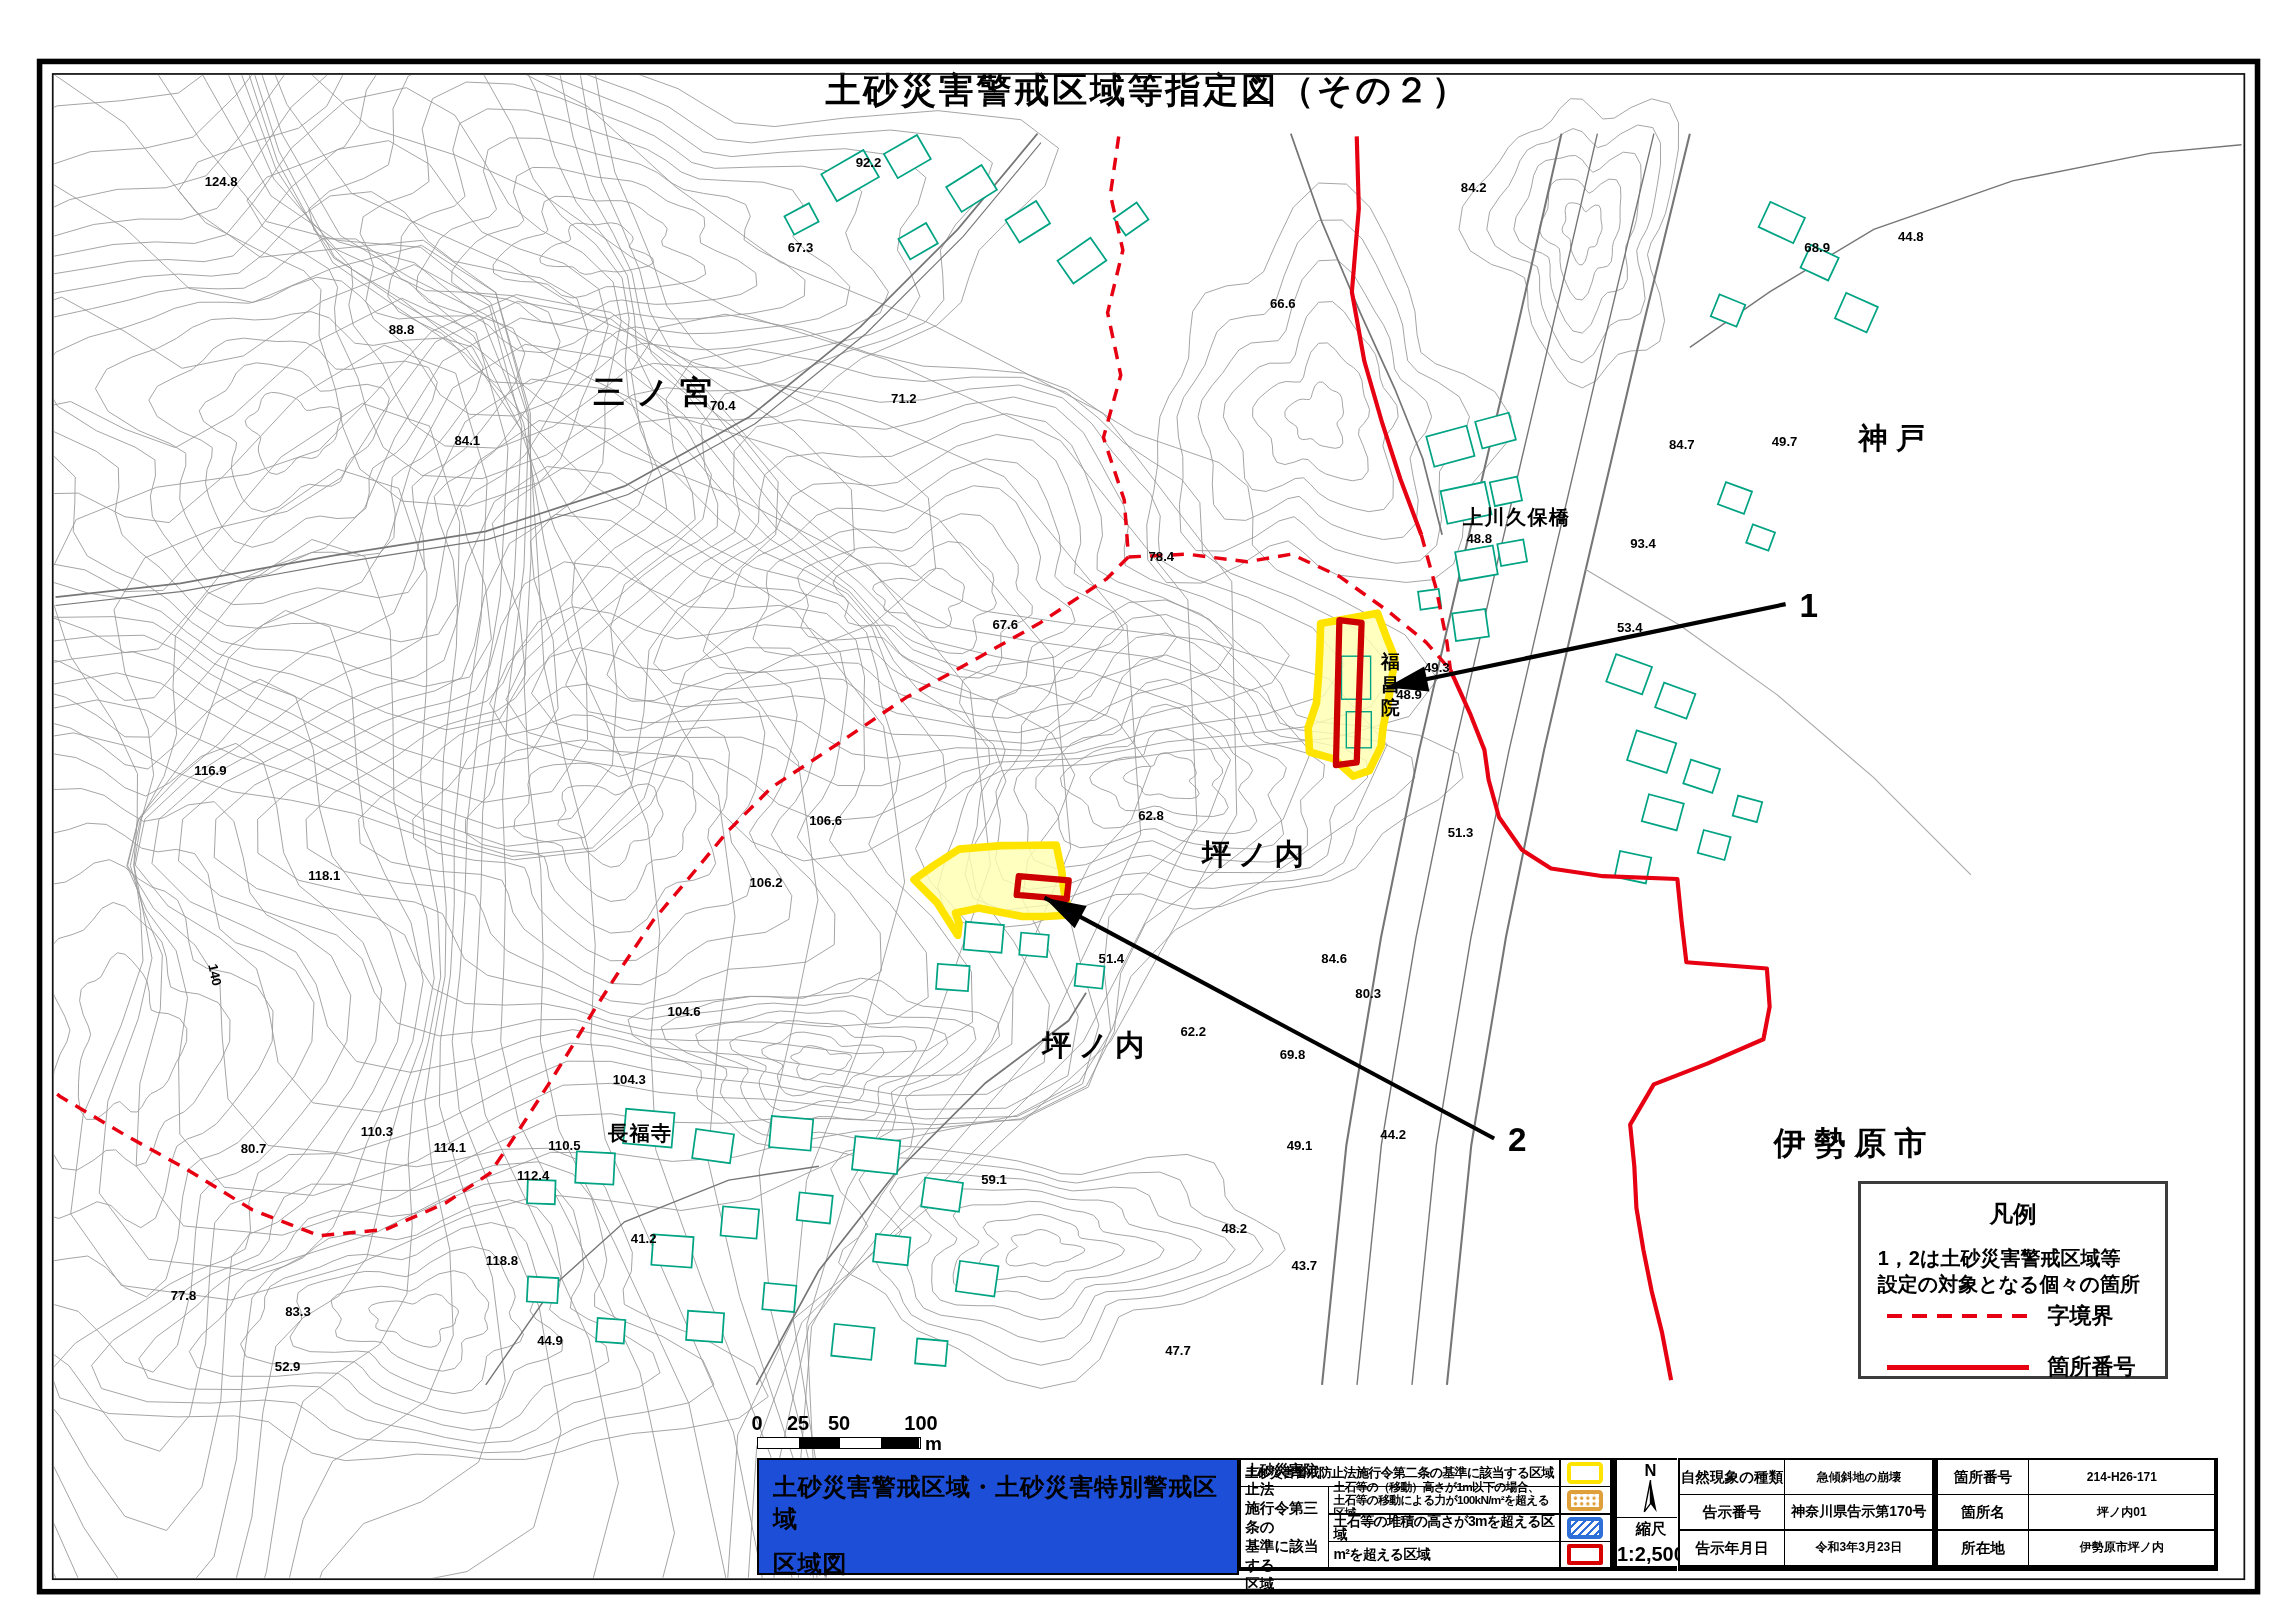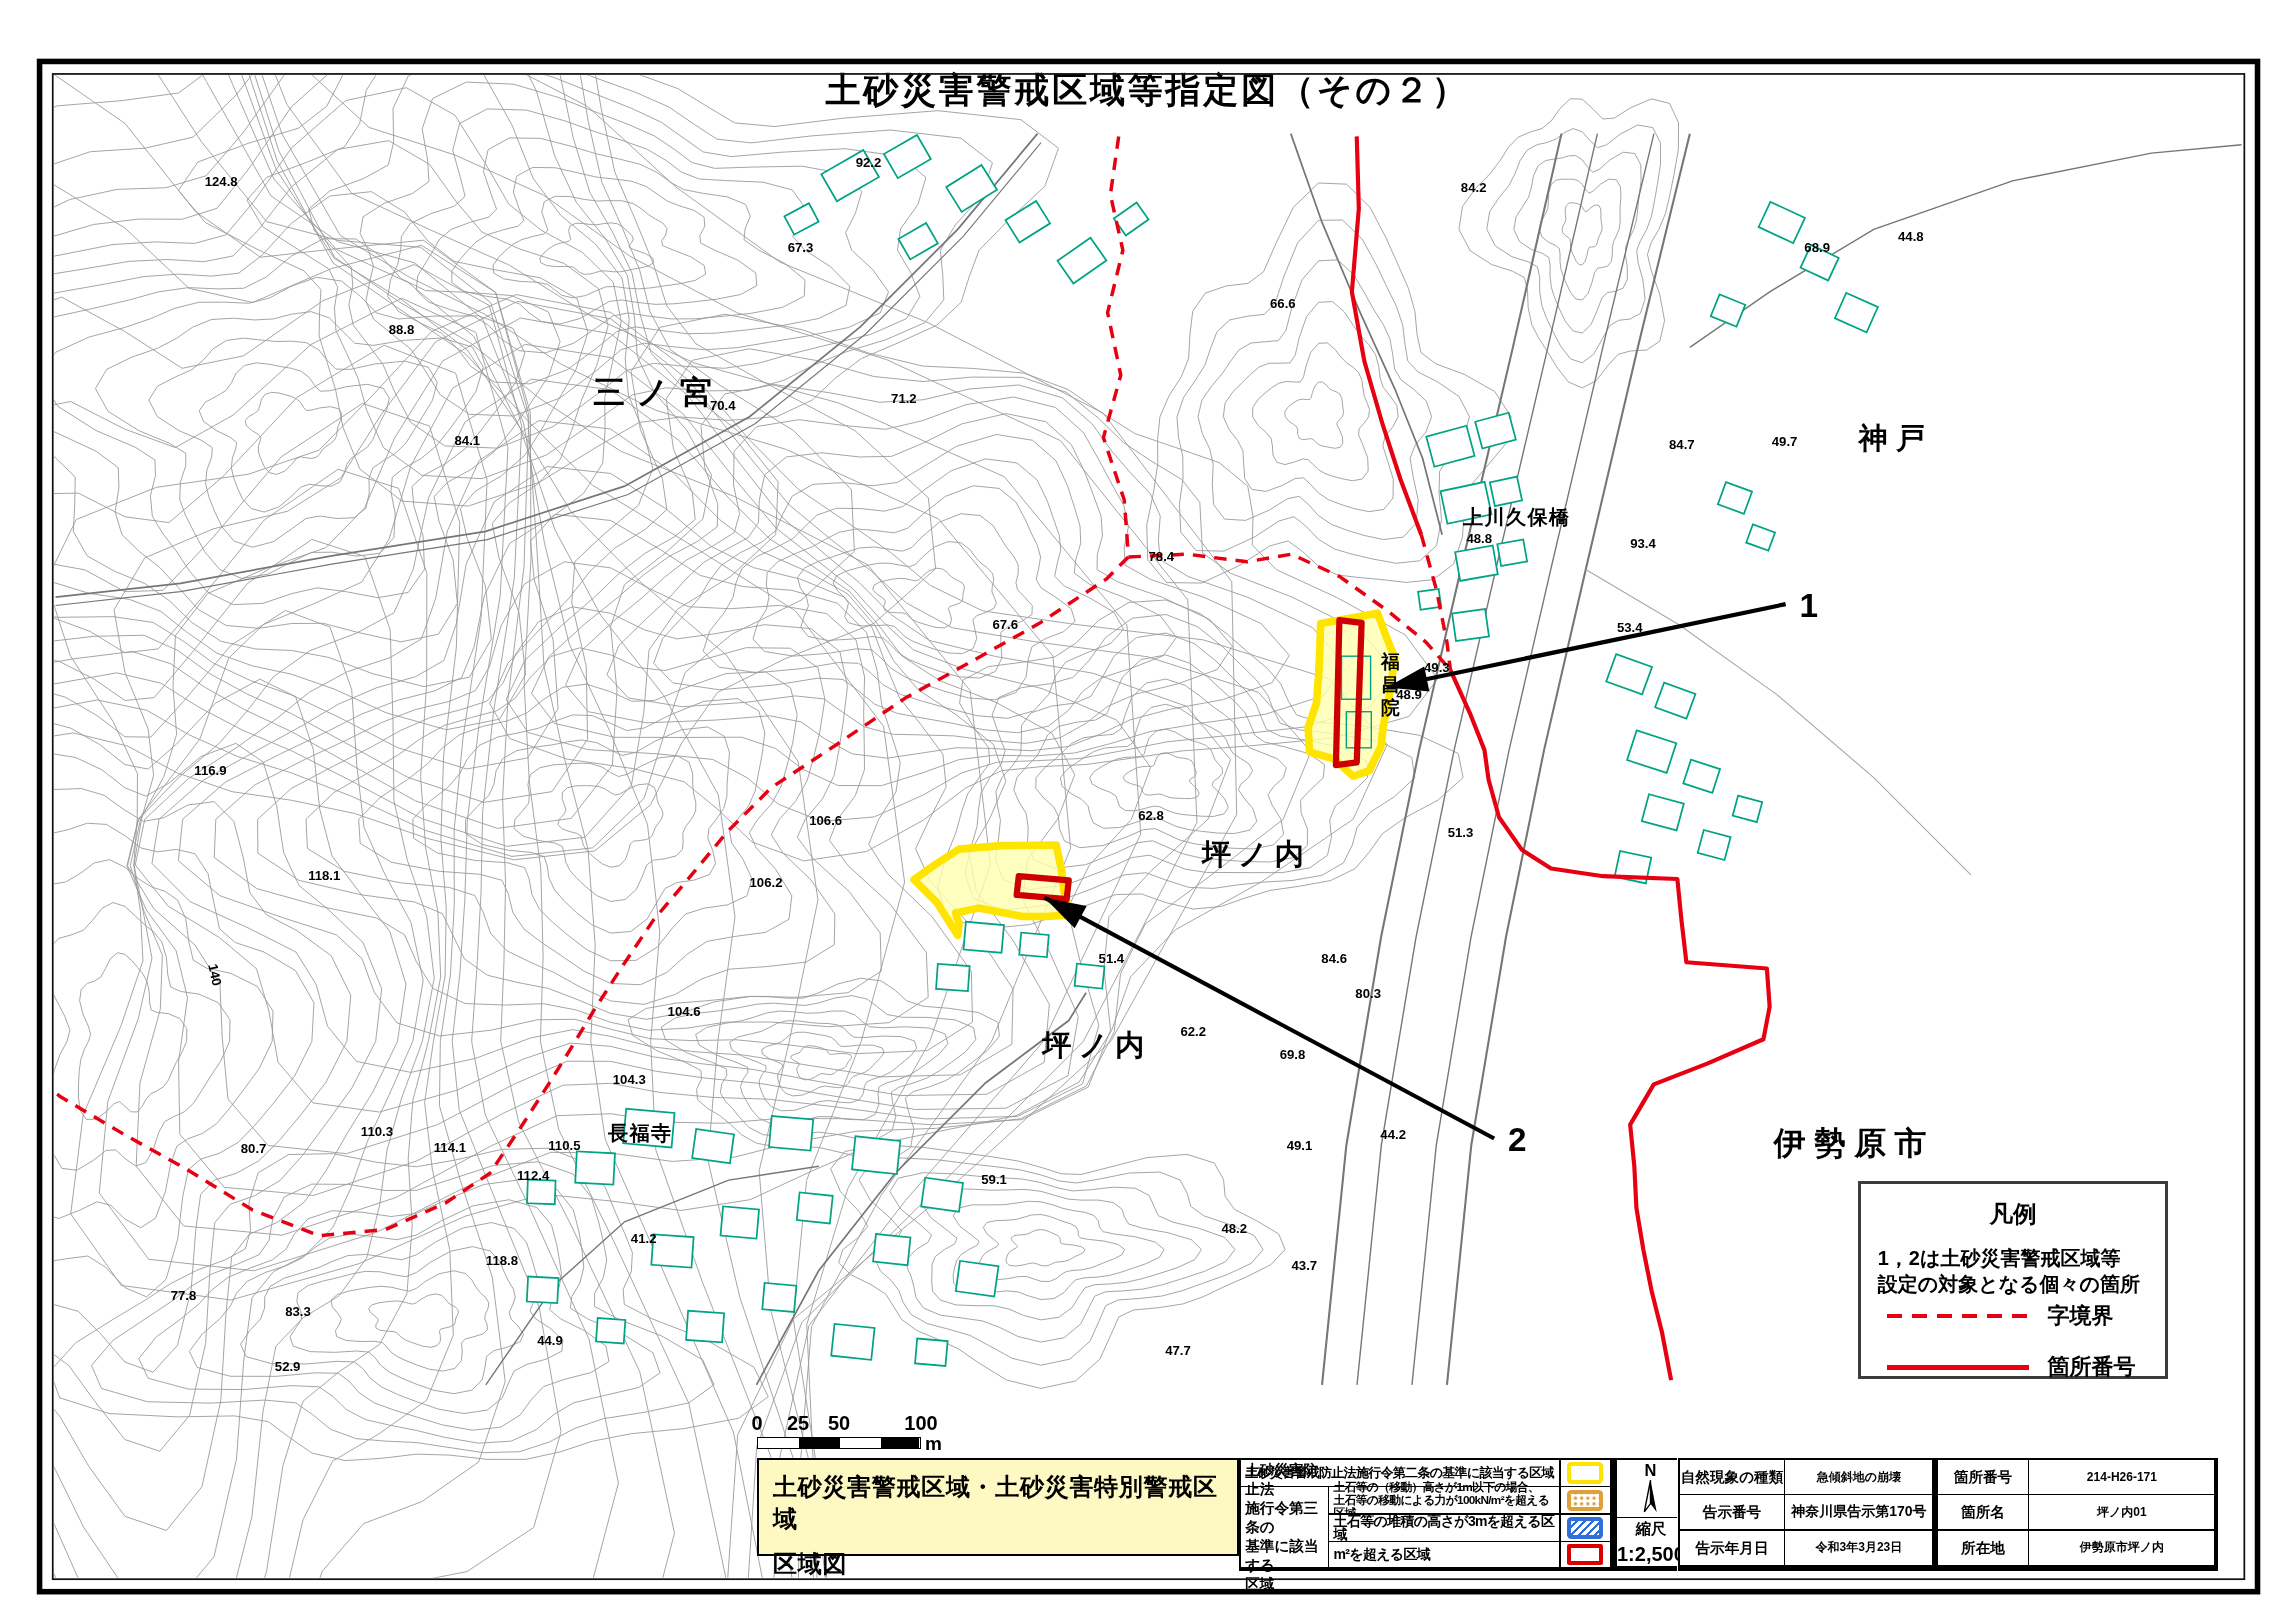--- a/index.html
+++ b/index.html
@@ -32,21 +32,21 @@
   .scalebar { left: 736px; top: 1412px; width: 222px; height: 44px; z-index: 6; }
   .scalebar .tick { position:absolute; top:0; transform: translateX(-50%); font-size: 20px; font-weight:700; }
   .scalebar .bar { position:absolute; left: 21px; top: 25px; width: 164px; height: 11.8px; border: 1.4px solid #000; display:flex; }
   .scalebar .seg { height: 100%; }
   .scalebar .unit { position:absolute; left: 189px; top: 21px; font-size: 19px; font-weight: 700; }
 
   
   .tbl { display: grid; background:#000; border: 2.8px solid #000; gap: 1.4px; z-index: 6; }
   .tbl .cell { background: #fff; display:flex; align-items:center; }
   .sheet-title {
-    left: 757px; top: 1458px; width: 482px; height: 98px; background:#fef9c3;
+    left: 757px; top: 1458px; width: 482px; height: 117px; background:#1d4ed8;
     border: 2.8px solid #000; z-index: 6; padding: 11px 14px;
   }
   .sheet-title div { font-size: 24px; font-weight: 700; letter-spacing: 0.7px; }
   .sheet-title .l2 { margin-top: 12.5px; }
 
   .zone-legend { left: 1239px; top: 1458px; width: 376px; height: 113px;
     grid-template-columns: 87px 230px 49px; grid-template-rows: 26px 26px 26px 25px; }
   .zone-legend .cell { padding: 0 4.2px; }
   .zone-legend .row1 { grid-column: 1 / 3; font-size: 13px; font-weight:700; letter-spacing:-0.7px; }
   .zone-legend .grp { grid-column: 1; grid-row: 2 / 5; font-size: 14.6px; font-weight: 700;

